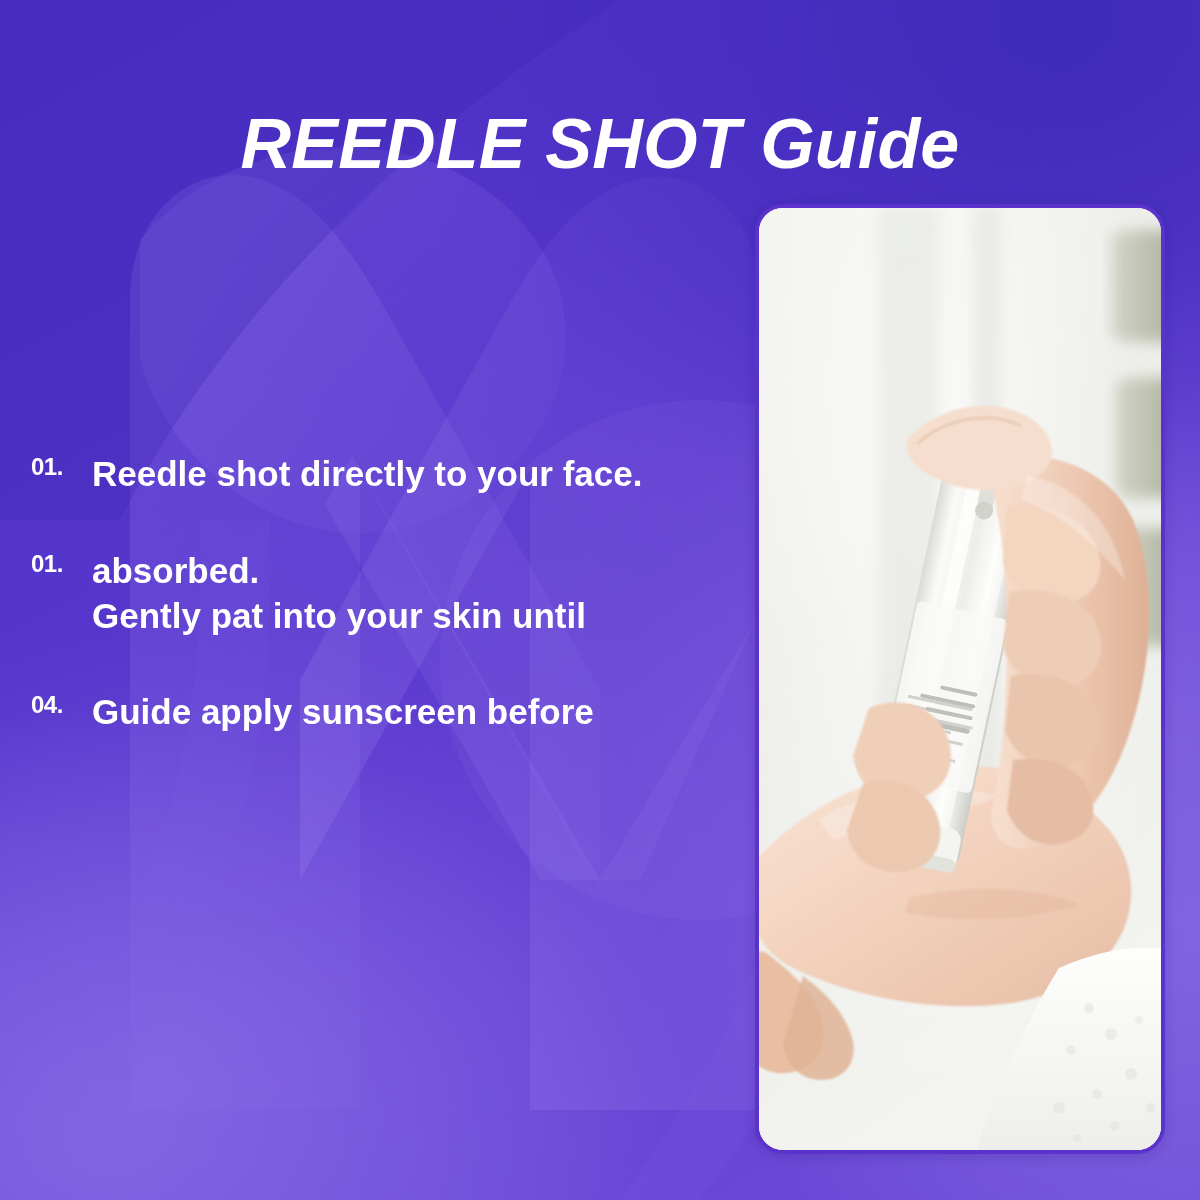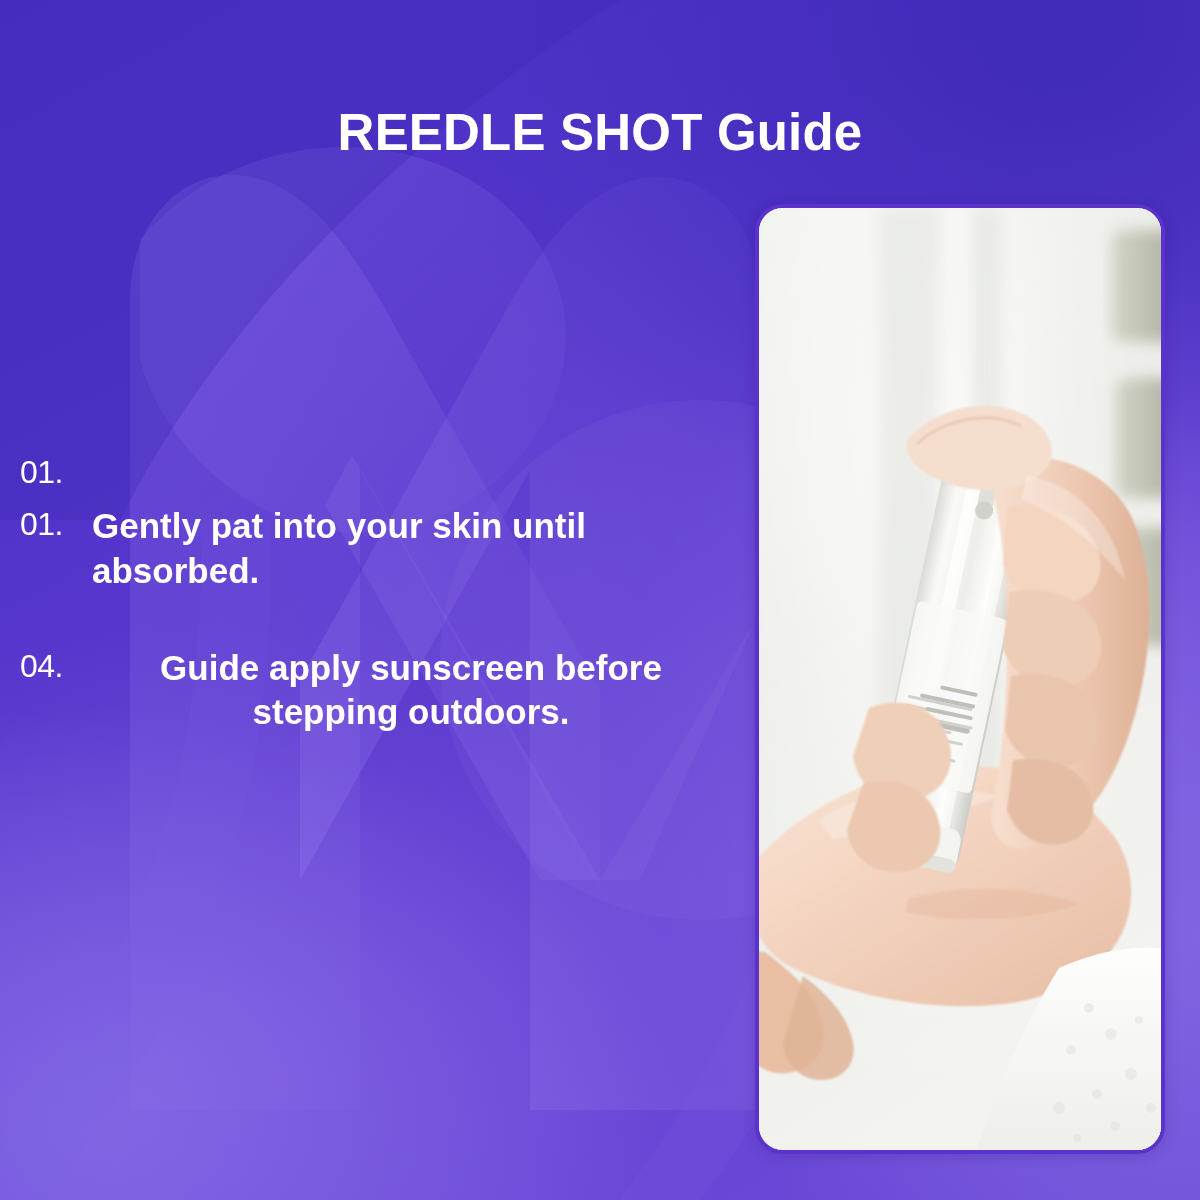--- a/index.html
+++ b/index.html
@@ -23,48 +23,49 @@
   
   .bg-layer { position:absolute; inset:0; pointer-events:none; }
   .bg-layer svg { width:100%; height:100%; display:block; }
 
   
   #title {
     position:absolute;
     top:104px; left:0; width:1200px;
     text-align:center;
     color:#ffffff;
-    font-size:51px;
+    font-size:70px;
     font-weight:bold;
     letter-spacing:0.2px;
     line-height:1.15;
     white-space:nowrap;
+    font-style:italic;
   }
 
   
   #steps {
     position:absolute;
     left:20px; top:452px;
     width:710px;
   }
   .step {
     position:relative;
     color:#ffffff;
     font-size:35px;
     font-weight:bold;
     line-height:1.28;
     margin-bottom:52px;
     padding-left:72px;
   }
-  .step:last-child { margin-bottom:0;text-align:center; }
+  .step:last-child { margin-bottom:0; }
   .step-num {
     position:absolute;
-    left:0; top:0;
-    font-size:32px;
-    font-weight:normal;
+    left:11px; top:0;
+    font-size:24px;
+    font-weight:bold;
     letter-spacing:-0.5px;
   }
   .step-text { display:block; }
 
   
   #photo-panel {
     position:absolute;
     left:755px; top:204px;
     width:410px; height:950px;
     border-radius:28px;
@@ -127,33 +128,33 @@
       <circle cx="700" cy="660" r="260" fill="#9b82f0" opacity=".10"></circle>
     </svg>
   </div>
 
   <h1 id="title">REEDLE SHOT Guide</h1>
 
   <div id="steps">
 
     <div class="step">
       <span class="step-num">01.</span>
+      <span class="step-text">Reedle shot directly to your face.</span>
     </div>
 
     <div class="step">
       <span class="step-num">01.</span>
+      <span class="step-text">absorbed.</span>
       <span class="step-text">Gently pat into your skin until</span>
-      <span class="step-text">absorbed.</span>
     </div>
 
 
     <div class="step">
       <span class="step-num">04.</span>
       <span class="step-text">Guide apply sunscreen before</span>
-      <span class="step-text">stepping outdoors.</span>
     </div>
 
   </div>
 
   <div id="photo-panel">
     <div id="photo">
       <svg viewBox="0 0 402 942" preserveAspectRatio="xMidYMid slice" aria-hidden="true">
         <defs>
           <linearGradient id="bgRoom" x1="0" y1="0" x2="0.3" y2="1">
             <stop offset="0%" stop-color="#eef0ec"></stop>

